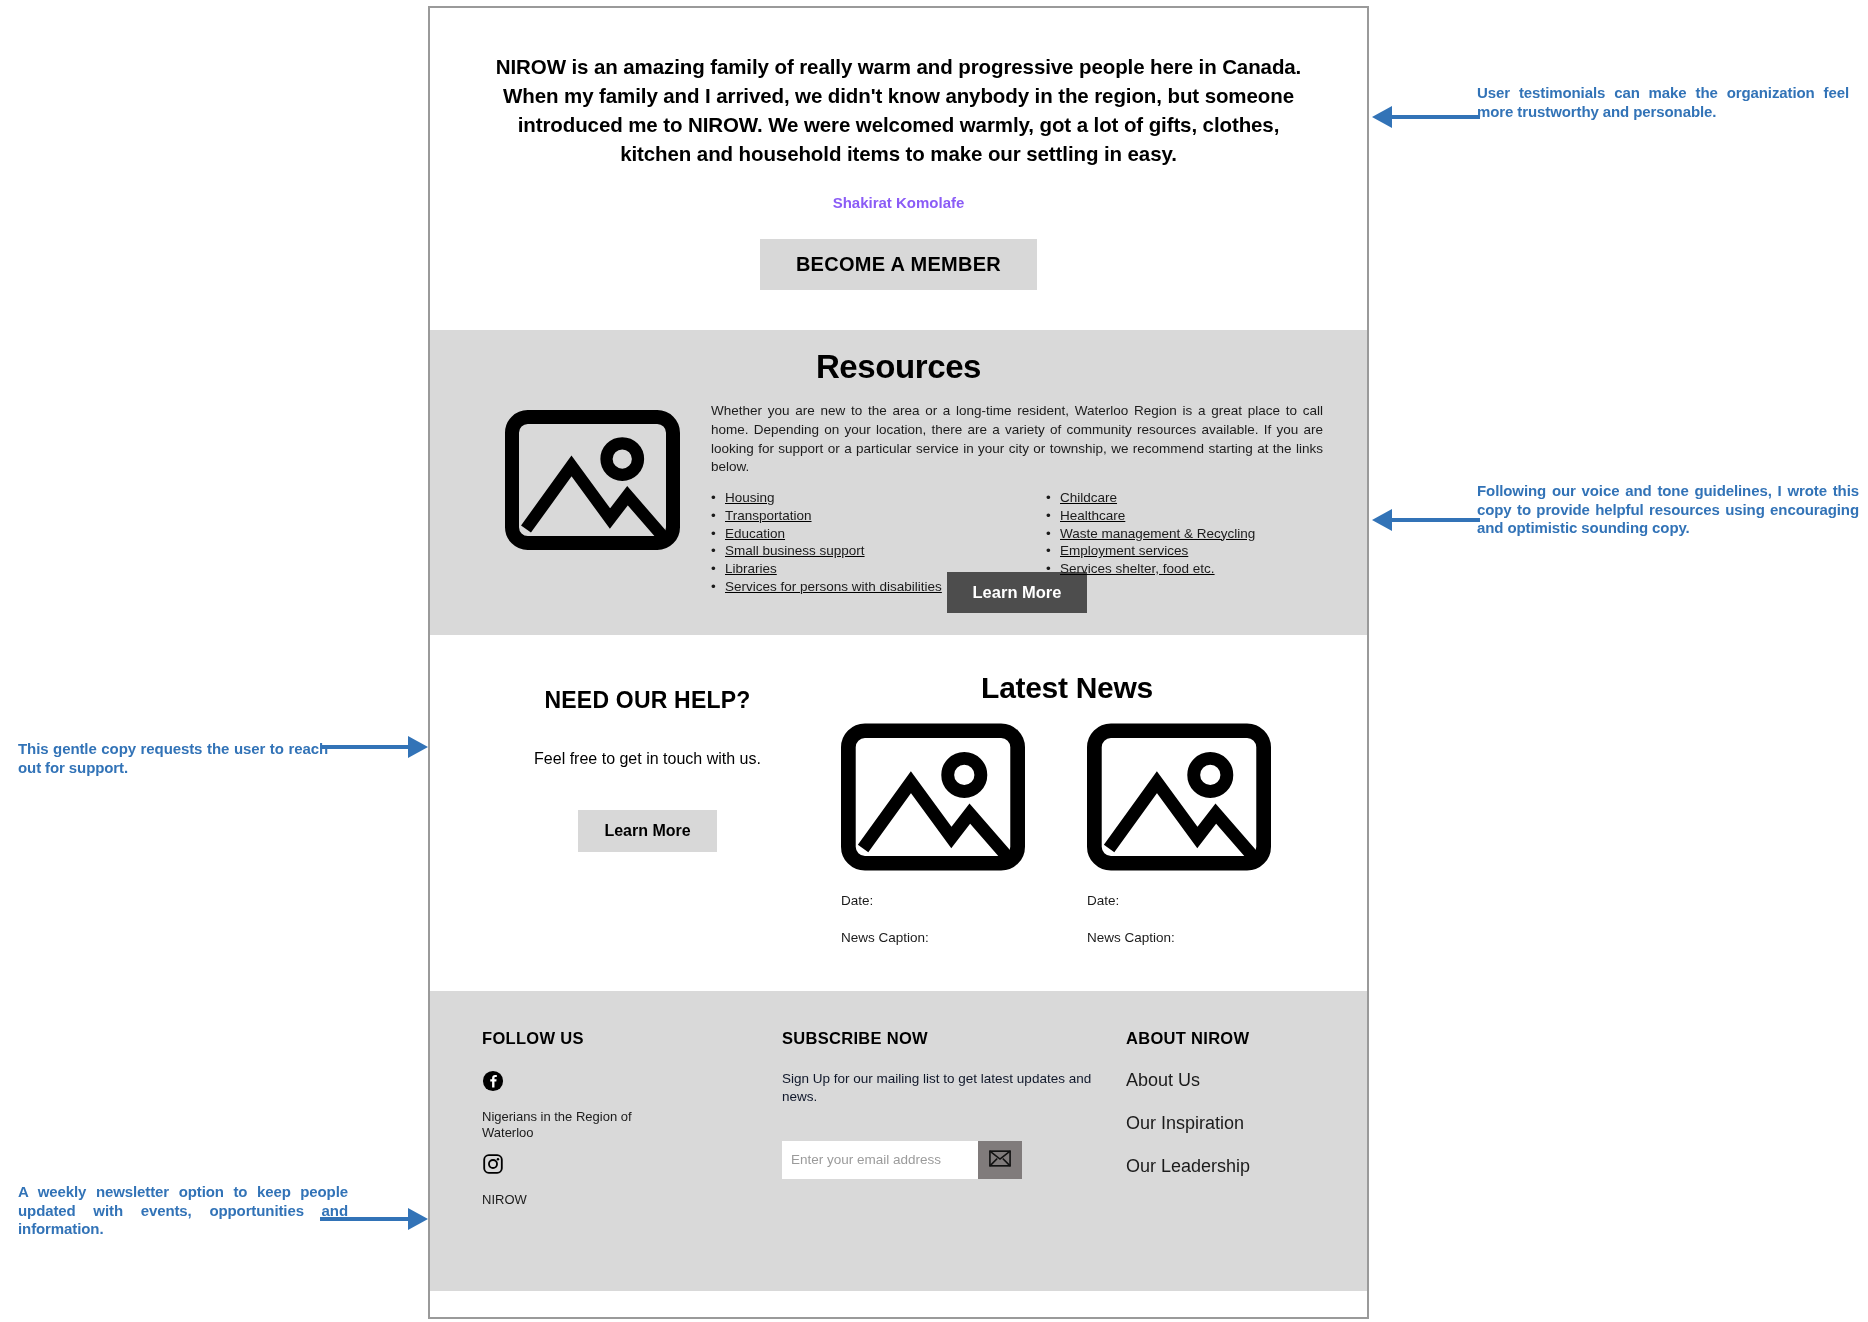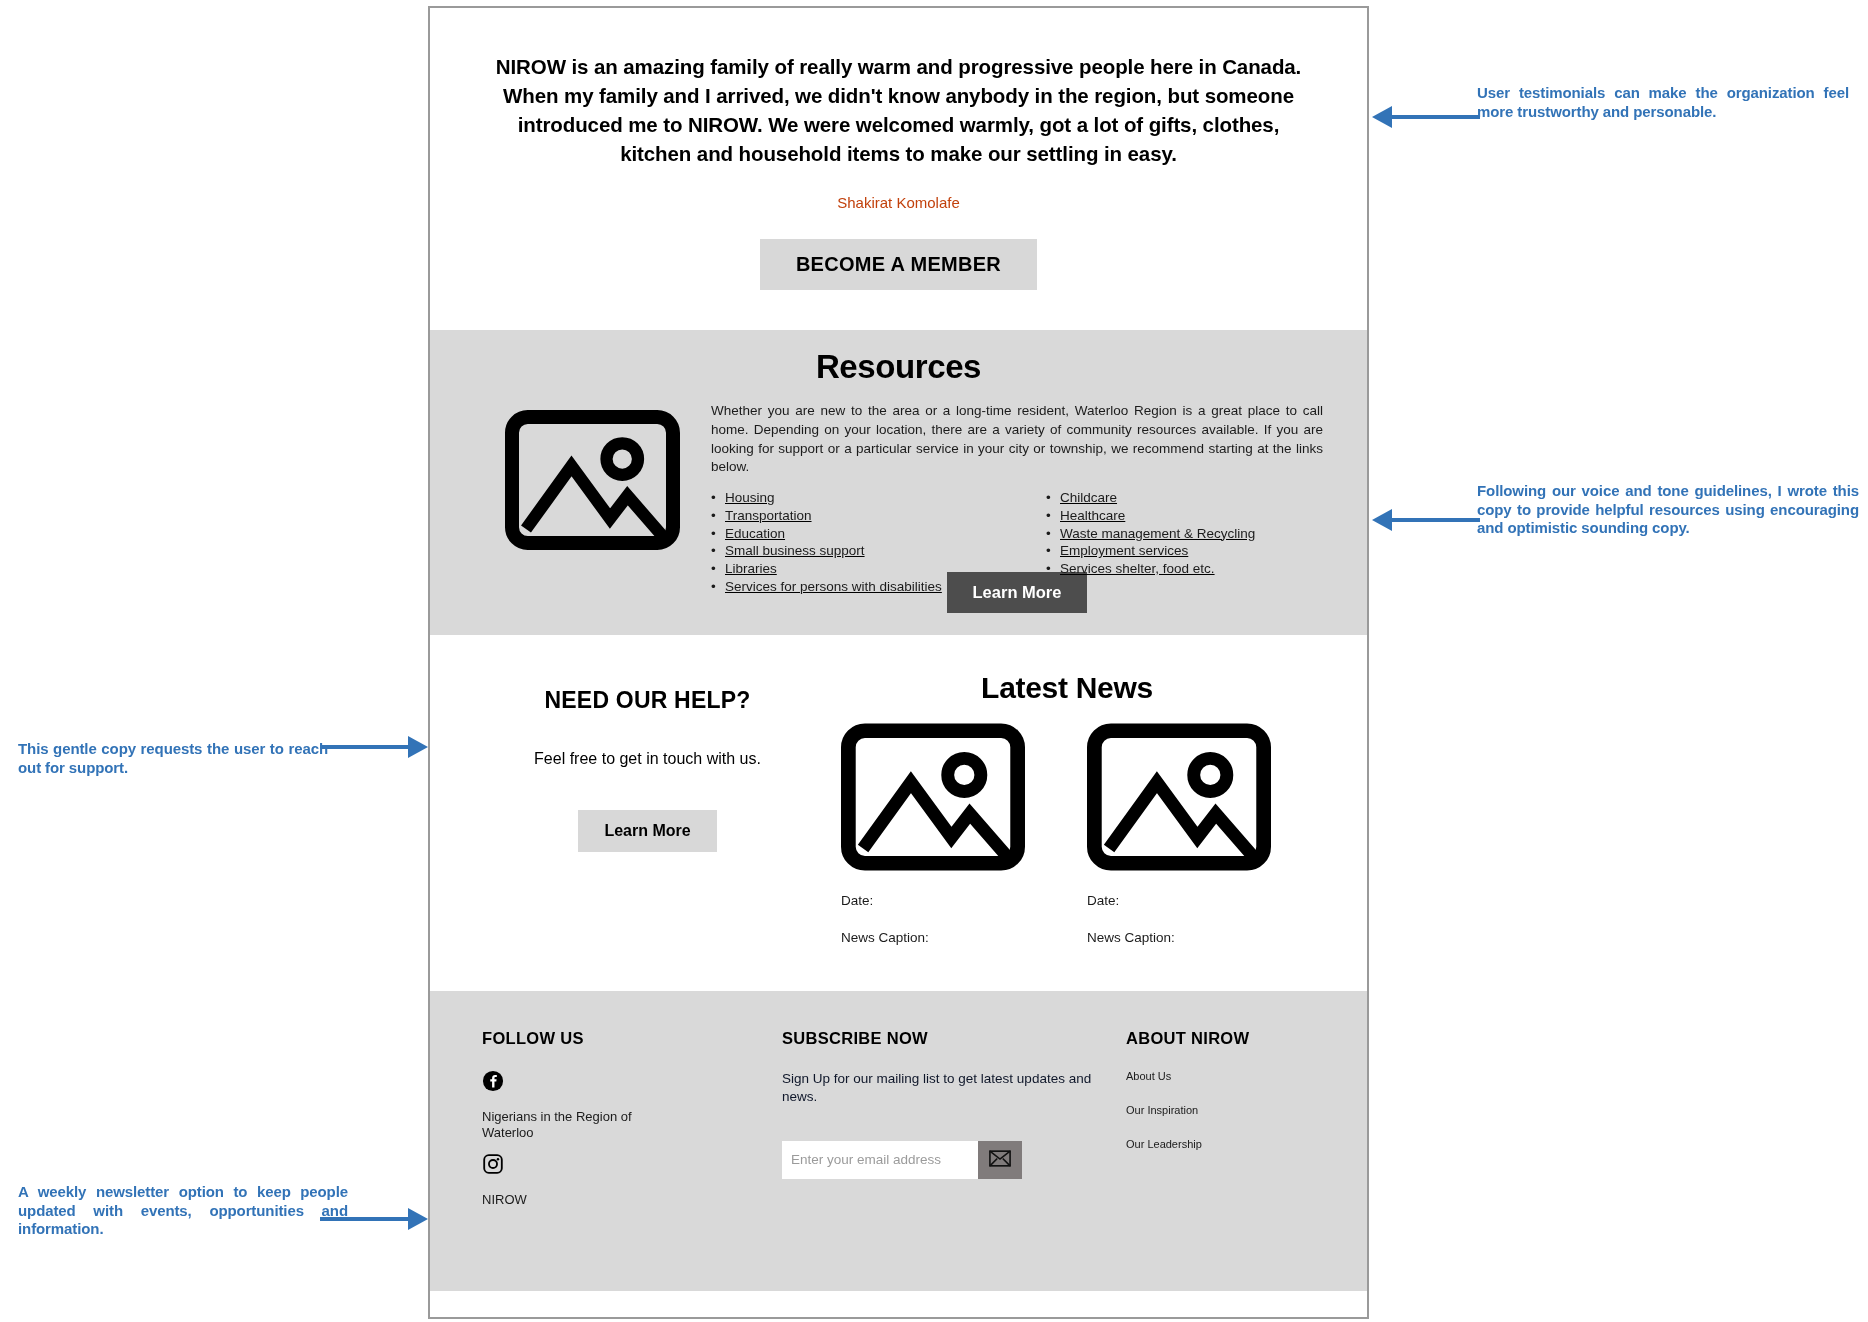--- a/index.html
+++ b/index.html
@@ -38,22 +38,22 @@
   .quote {
     font-size: 20.5px;
     font-weight: bold;
     line-height: 1.42;
     color: #000;
     letter-spacing: -0.1px;
   }
   .quote-author {
     margin-top: 26px;
     font-size: 15px;
-    font-weight: normal;
-    color: #c2410c;
+    font-weight: bold;
+    color: #8b5cf6;
   }
   .btn-member {
     display: inline-block;
     margin-top: 28px;
     background: #d8d8d8;
     color: #000;
     font-size: 20px;
     font-weight: bold;
     letter-spacing: 0.3px;
     padding: 14px 36px;
@@ -244,21 +244,21 @@
   .sub-btn {
     flex: 0 0 44px;
     background: #807b7b;
     border: none;
     display: flex;
     align-items: center;
     justify-content: center;
     cursor: pointer;
   }
   .about-link {
-    font-size: 11px;
+    font-size: 18px;
     color: #1b1b1b;
     margin-bottom: 22px;
   }
 
   
   .anno {
     position: absolute;
     color: #3273b7;
     font-size: 15px;
     font-weight: bold;

